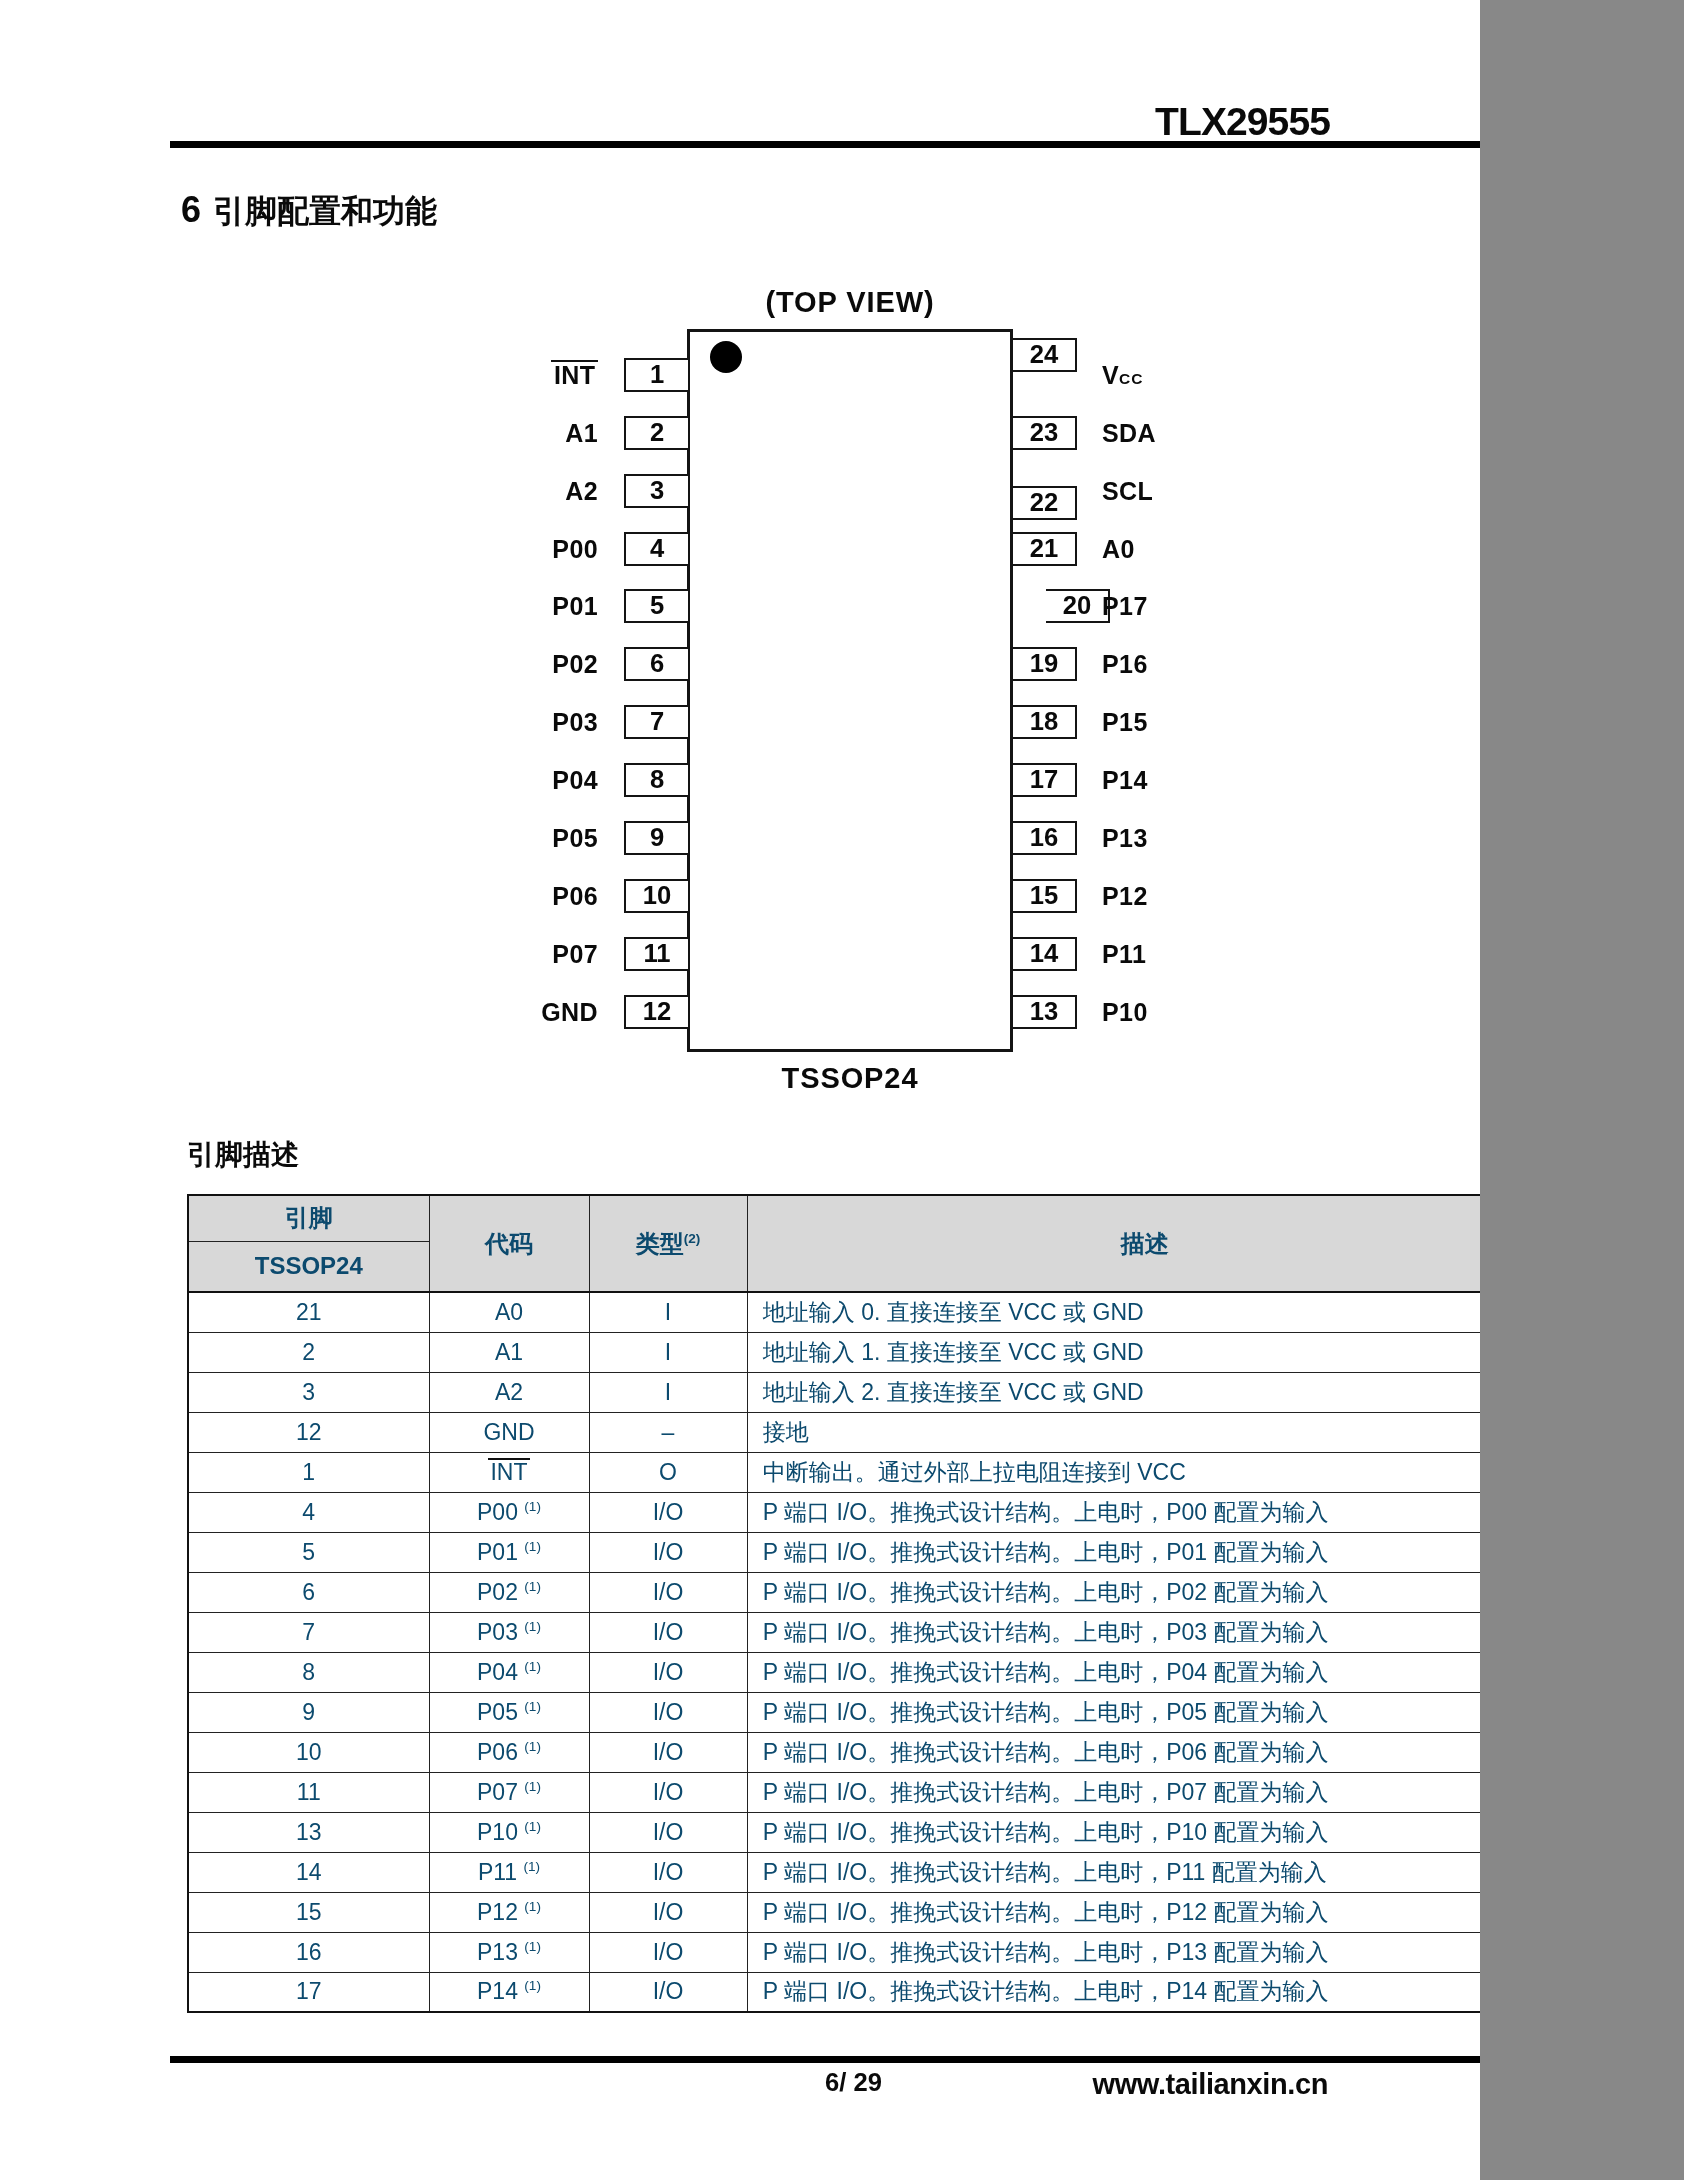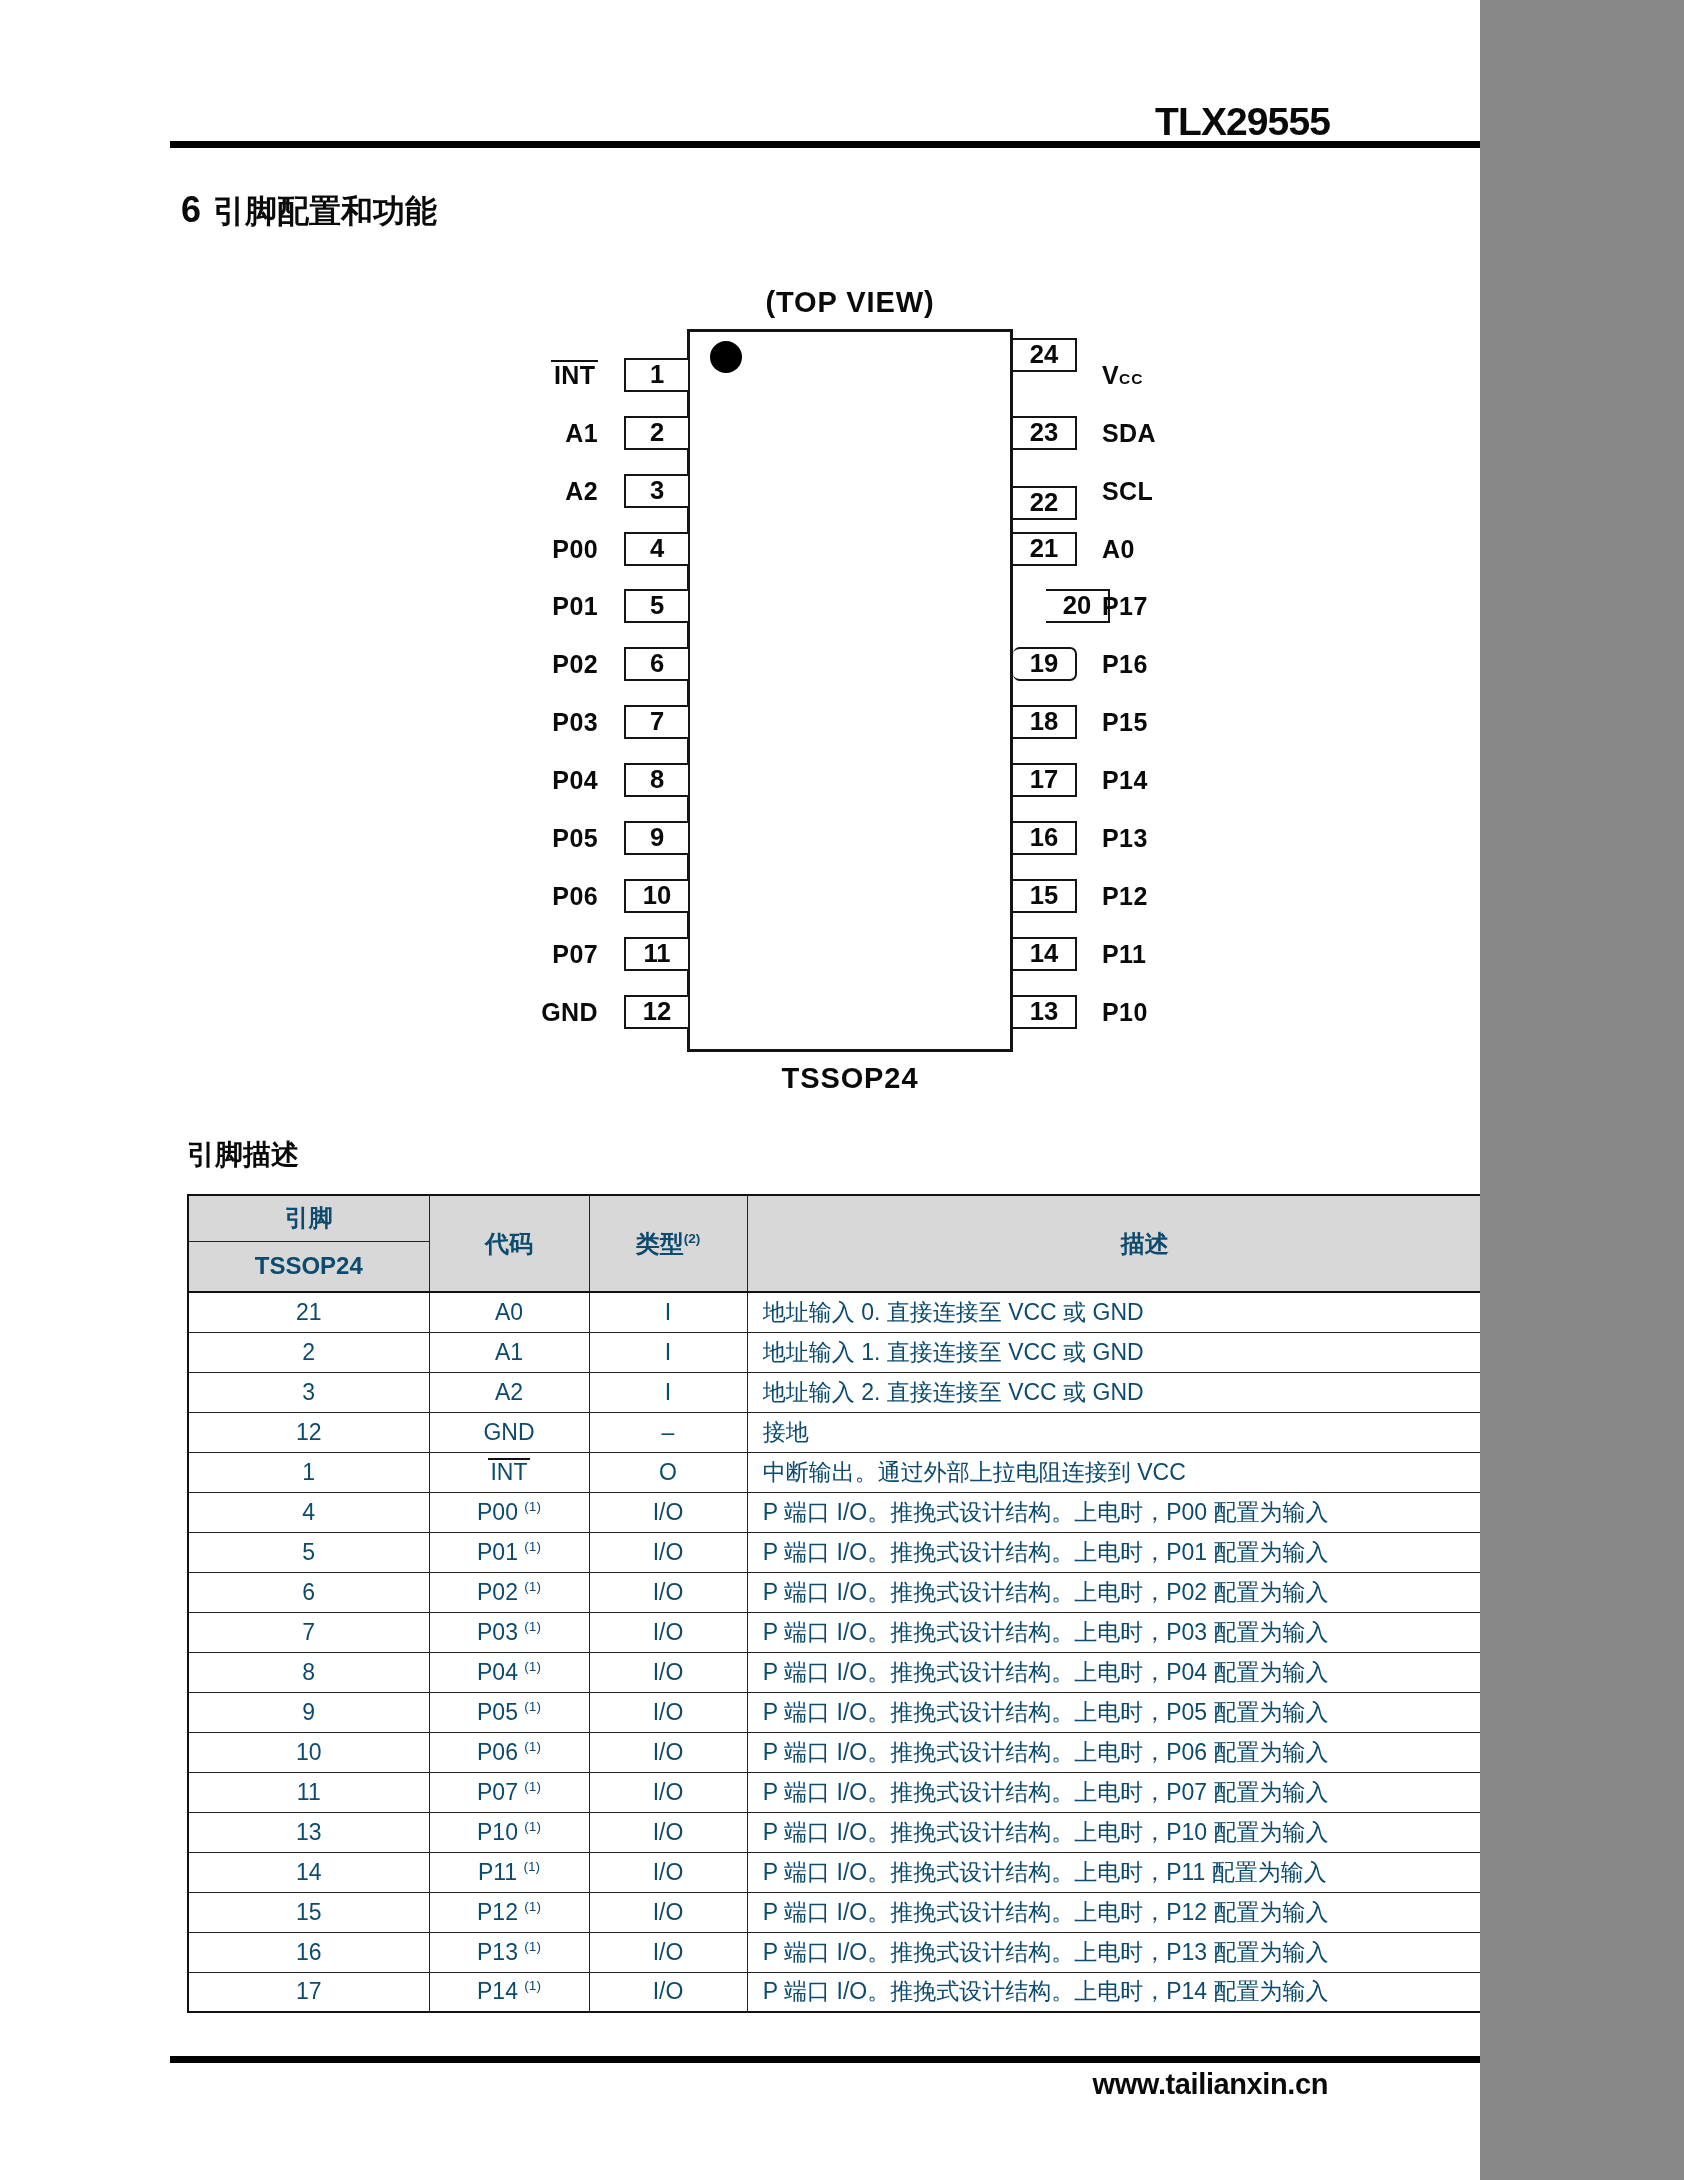--- a/index.html
+++ b/index.html
@@ -148,21 +148,21 @@
         <div class="pin-box right" style="top: 338px;">24</div>
         <div class="pin-label right" style="top: 358px;"><span>V</span><span class="sub">CC</span></div>
         <div class="pin-box right" style="top: 416px;">23</div>
         <div class="pin-label right" style="top: 416px;"><span>SDA</span></div>
         <div class="pin-box right" style="top: 486px;">22</div>
         <div class="pin-label right" style="top: 474px;"><span>SCL</span></div>
         <div class="pin-box right" style="top: 532px;">21</div>
         <div class="pin-label right" style="top: 532px;"><span>A0</span></div>
         <div class="pin-box right" style="top: 589px; margin-left: 33px;">20</div>
         <div class="pin-label right" style="top: 589px;"><span>P17</span></div>
-        <div class="pin-box right" style="top: 647px; border-radius: 7px;">19</div>
+        <div class="pin-box right" style="top: 647px;">19</div>
         <div class="pin-label right" style="top: 647px;"><span>P16</span></div>
         <div class="pin-box right" style="top: 705px;">18</div>
         <div class="pin-label right" style="top: 705px;"><span>P15</span></div>
         <div class="pin-box right" style="top: 763px;">17</div>
         <div class="pin-label right" style="top: 763px;"><span>P14</span></div>
         <div class="pin-box right" style="top: 821px;">16</div>
         <div class="pin-label right" style="top: 821px;"><span>P13</span></div>
         <div class="pin-box right" style="top: 879px;">15</div>
         <div class="pin-label right" style="top: 879px;"><span>P12</span></div>
         <div class="pin-box right" style="top: 937px;">14</div>
@@ -298,16 +298,17 @@
         <tr>
           <td>17</td>
           <td><span>P14</span> <sup>(1)</sup></td>
           <td>I/O</td>
           <td class="desc-cell">P 端口 I/O。推挽式设计结构。上电时，P14 配置为输入</td>
         </tr>
       </tbody>
   </table>
 
   <div class="footer-rule"></div>
+  <div class="footer-page">6/ 29</div>
   <div class="footer-site">www.tailianxin.cn</div>
 
 </div>
 
 
 </body></html>

